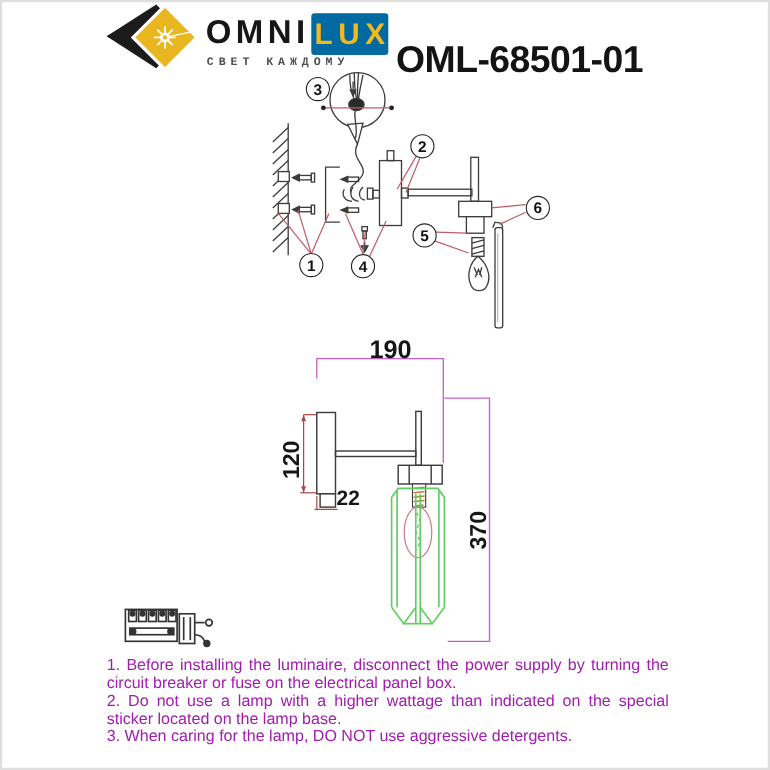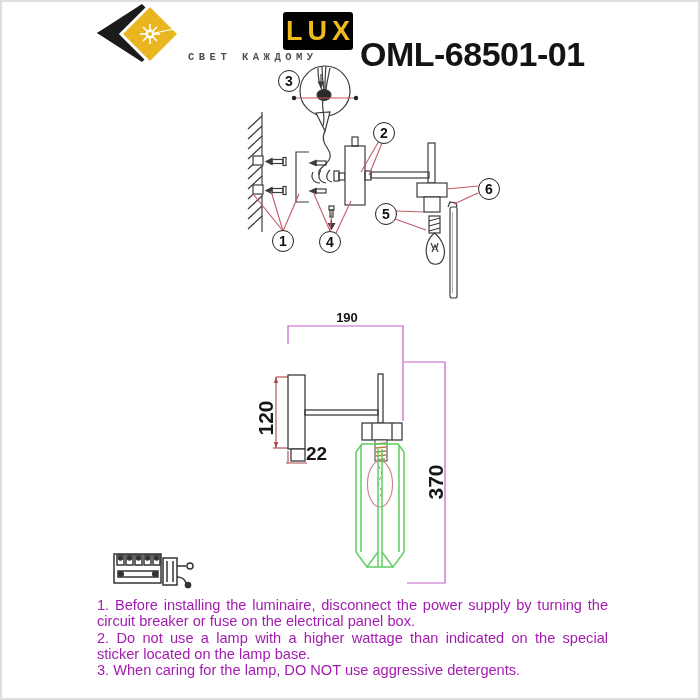--- a/index.html
+++ b/index.html
@@ -11,21 +11,21 @@
   }
   .abs { position:absolute; }
   svg { position:absolute; left:0; top:0; }
 
   
   .brand-omni {
     left:187px; top:13px; font-size:30px; font-weight:bold; color:#161616;
     letter-spacing:4px;
   }
   .lux-badge {
-    left:283px; top:12px; width:70px; height:38px; background:#000000;
+    left:283px; top:12px; width:70px; height:38px; background:#0369a1;
     border-radius:3px; display:flex; align-items:center; justify-content:center;
   }
   .lux-badge span {
     color:#f0b91e; font-size:27px; font-weight:bold; letter-spacing:5px;
     padding-left:5px;
   }
   .brand-tagline {
     left:188px; top:51px; font-size:10.5px; font-weight:bold; color:#4f4f4f;
     letter-spacing:4.5px; white-space:nowrap;font-family:Liberation Mono, monospace;
   }
@@ -40,21 +40,21 @@
     border-radius:50%; background:#fff; display:flex; align-items:center;
     justify-content:center; font-size:14px; font-weight:bold; color:#111;
     z-index:3;
   }
 
   
   .dim {
     position:absolute; color:#161616; font-weight:600; z-index:3;
     display:flex; align-items:center; justify-content:center;
   }
-  .dim-190 { left:322px; top:306px; width:50px; height:22px; font-size:13px; }
+  .dim-190 { left:330px; top:306px; width:50px; height:22px; font-size:23px; }
   .dim-120 { left:240px; top:407px; width:52px; height:22px; font-size:21px;
              transform:rotate(-90deg); }
   .dim-370 { left:410px; top:471px; width:52px; height:22px; font-size:21px;
              transform:rotate(-90deg); }
   .dim-25  { left:306px; top:444px; width:34px; height:20px; font-size:19px;
              justify-content:flex-start; }
 
   
   .instructions {
     left:97px; top:597px; width:511px; font-size:14.6px; line-height:16.3px;
@@ -276,20 +276,21 @@
       <rect x="163" y="558" width="14" height="27"></rect>
       <line x1="167" y1="561" x2="167" y2="582"></line>
       <line x1="173" y1="561" x2="173" y2="582"></line>
       <line x1="177" y1="566" x2="186" y2="566"></line>
       <circle cx="190" cy="566" r="3"></circle>
       <path d="M177,577 C182,577 185,580 186,583"></path>
       <circle cx="188" cy="585" r="2.6" fill="#333"></circle>
     </g>
   </svg>
 
+  <div class="abs brand-omni">OMNI</div>
   <div class="abs lux-badge">
     <span>LUX</span>
   </div>
   <div class="abs brand-tagline">СВЕТ КАЖДОМУ</div>
   <div class="abs product-code">OML-68501-01</div>
 
   <div class="callout" style="left:272px; top:230px;">1</div>
   <div class="callout" style="left:373px; top:122px;">2</div>
   <div class="callout" style="left:278px; top:70px;">3</div>
   <div class="callout" style="left:319px; top:231px;">4</div>

